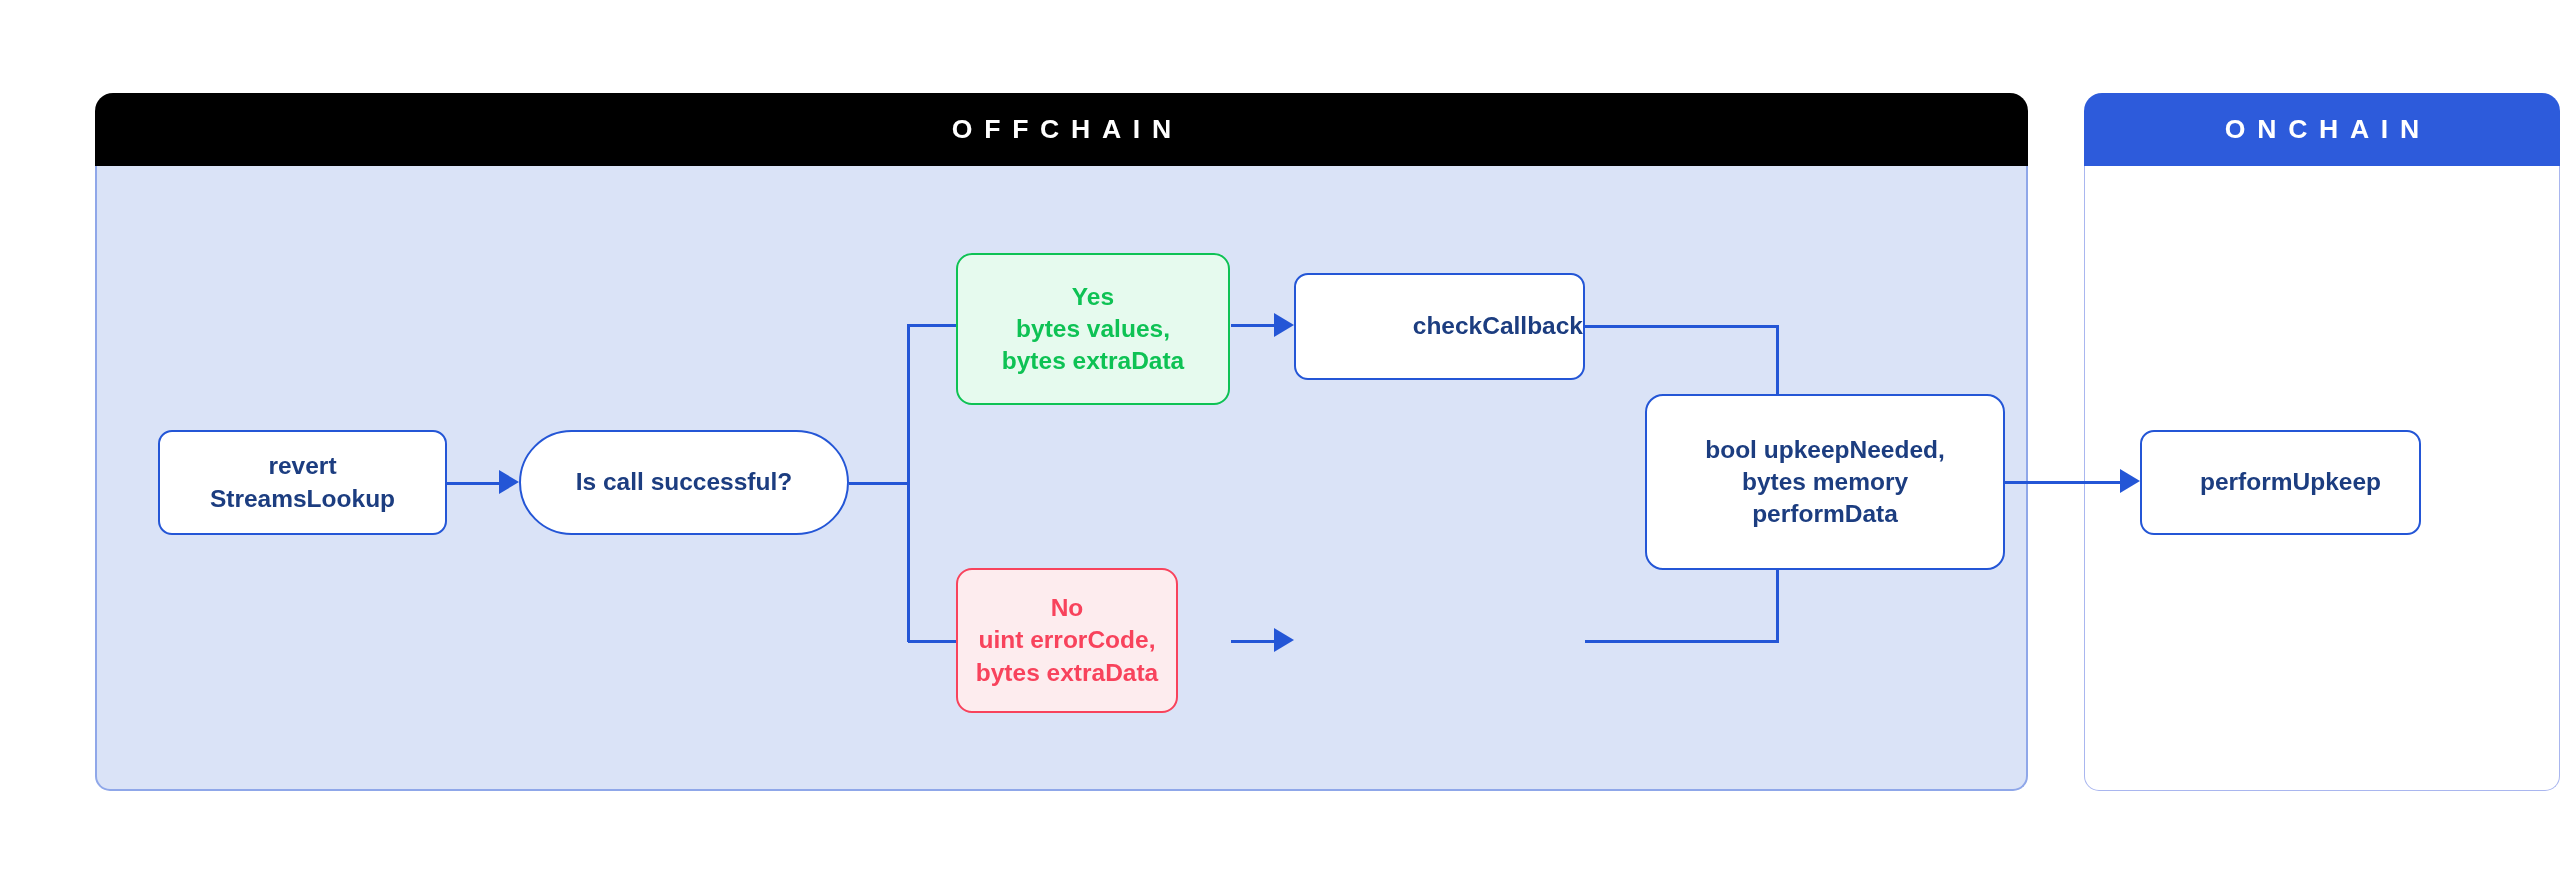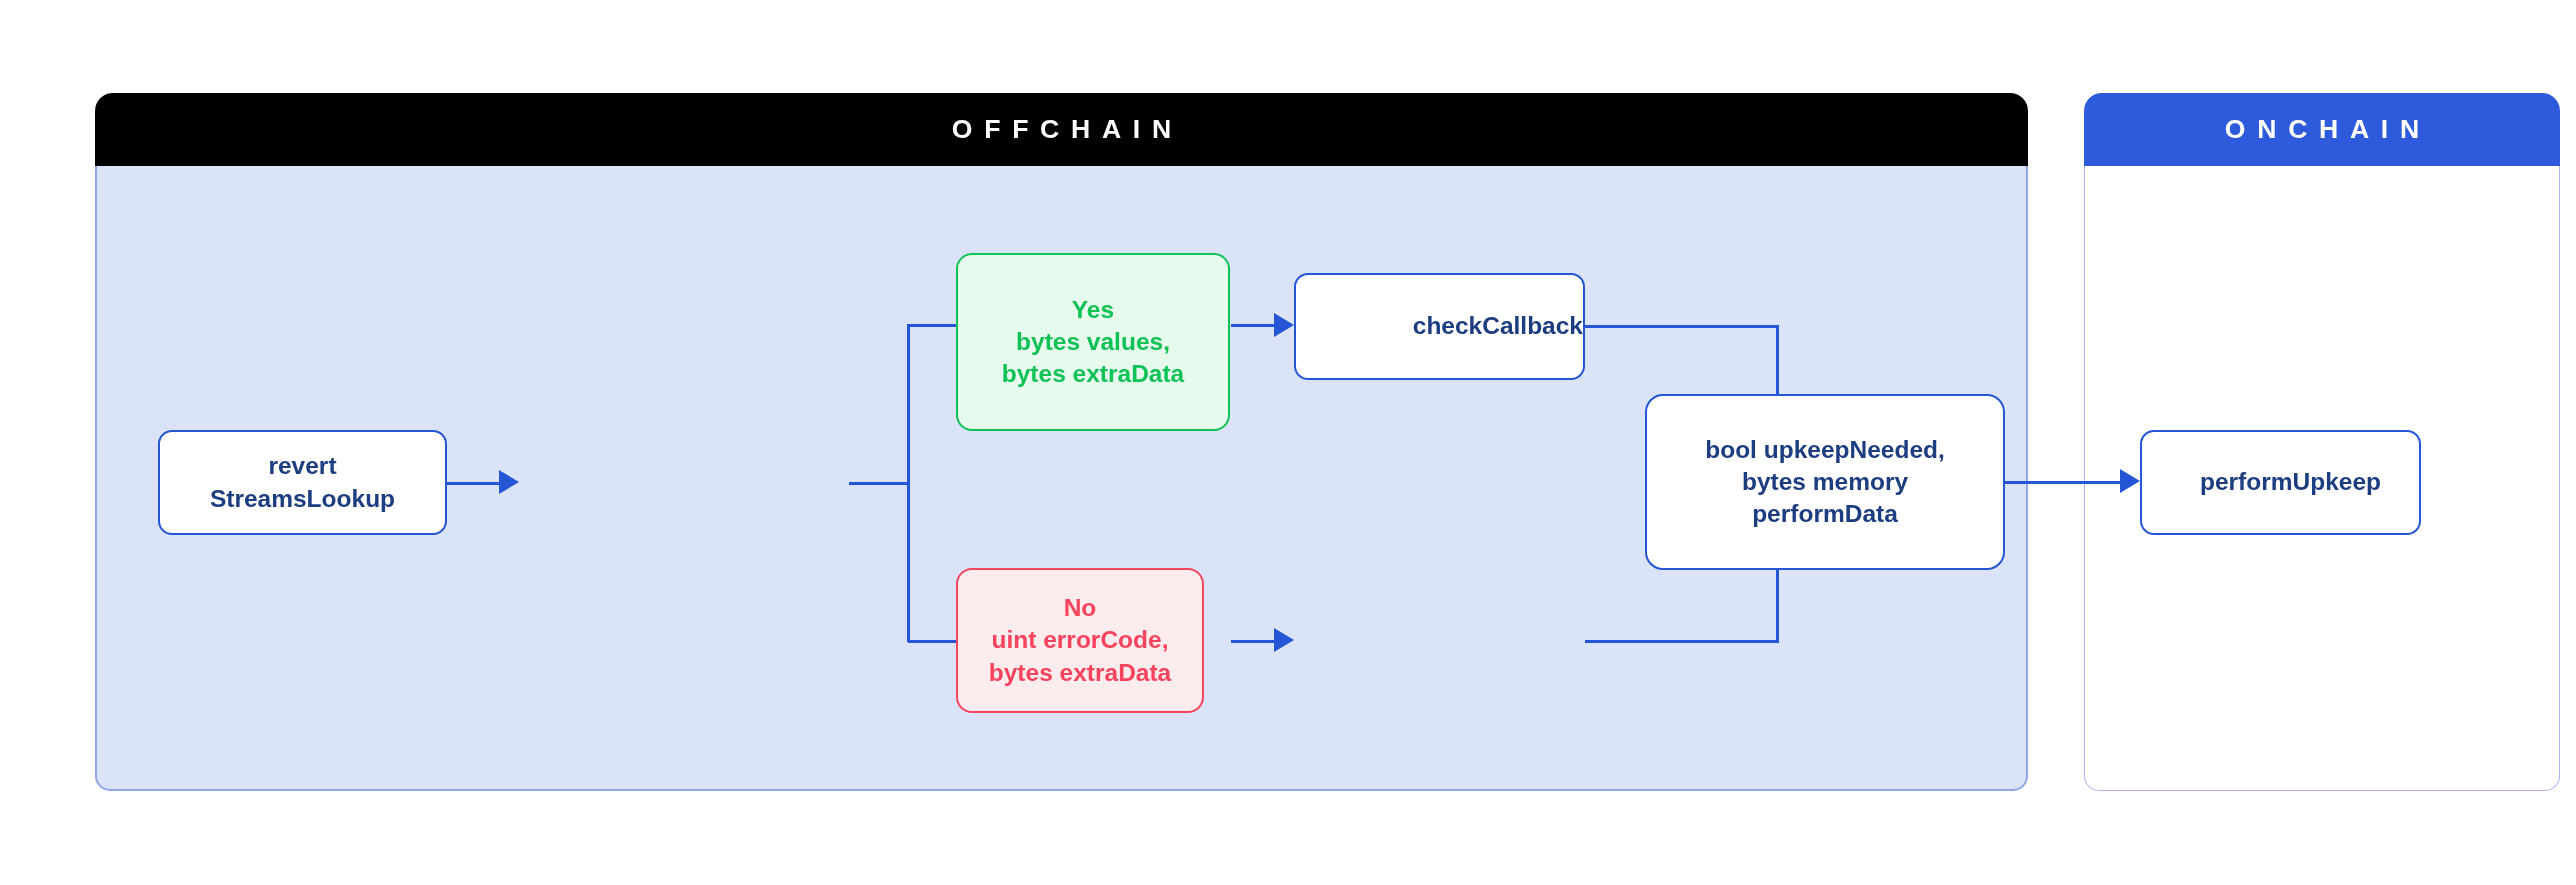--- a/index.html
+++ b/index.html
@@ -139,32 +139,35 @@
   <div class="vline" style="left:1776px;top:568px;height:75px;"></div>
 
   <div class="hline" style="left:1970px;top:481px;width:150px;"></div>
   <div class="arrow-r" style="left:2120px;top:469px;"></div>
 
   <div class="node" style="left:158px;top:430px;width:289px;height:105px;">
     <span class="lbl">revert
 StreamsLookup</span>
   </div>
 
+  <div class="node pill" style="left:519px;top:430px;width:330px;height:105px;">
+    <span class="lbl">Is call successful?</span>
+  </div>
 
-  <div class="node success" style="left:956px;top:253px;width:274px;height:178px;">
+  <div class="node success" style="left:956px;top:253px;width:274px;height:152px;">
     <span class="lbl">Yes
 bytes values,
 bytes extraData</span>
   </div>
 
   <div class="node" style="left:1294px;top:273px;width:291px;height:107px;justify-content:flex-end;">
     <span class="lbl">checkCallback</span>
   </div>
 
-  <div class="node error" style="left:956px;top:568px;width:248px;height:145px;">
+  <div class="node error" style="left:956px;top:568px;width:222px;height:145px;">
     <span class="lbl">No
 uint errorCode,
 bytes extraData</span>
   </div>
 
 
   <div class="node big" style="left:1610px;top:394px;width:360px;height:176px;">
     <span class="lbl">bool upkeepNeeded,
 bytes memory
 performData</span>

